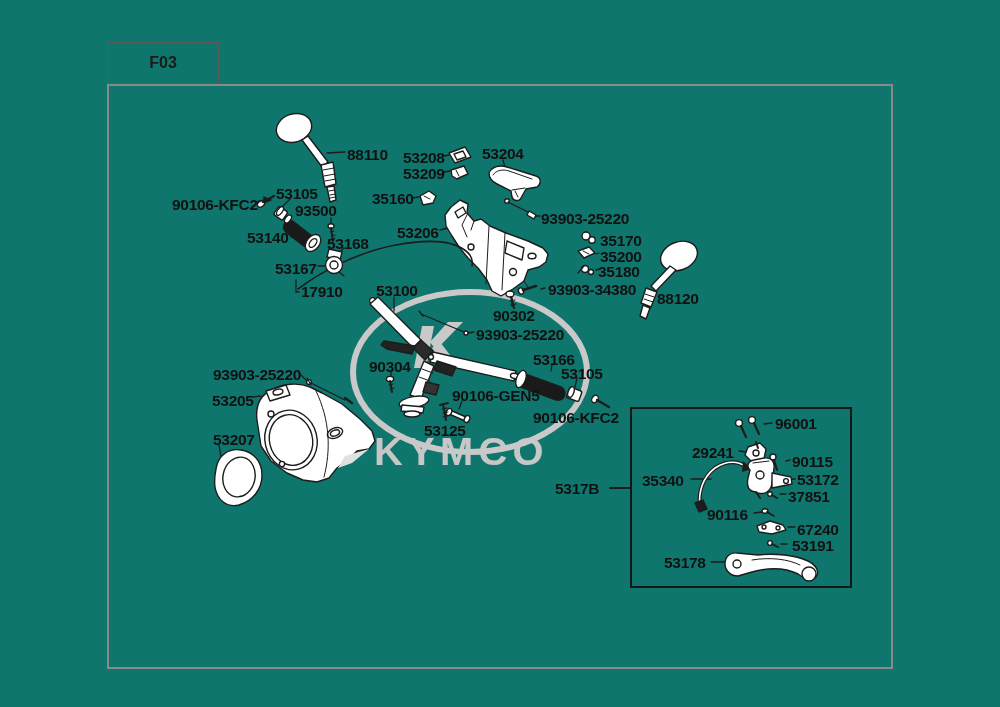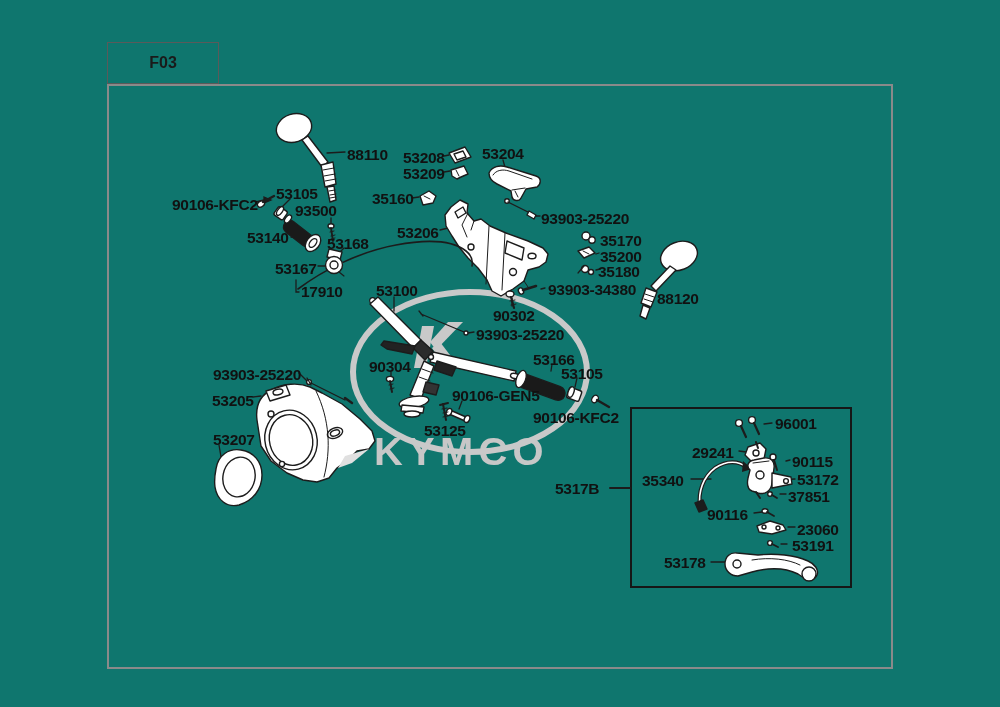--- a/index.html
+++ b/index.html
@@ -343,18 +343,18 @@
       <div class="part-label" style="left: 424px; top: 422px;">53125</div>
       <div class="part-label" style="left: 197px; top: 431px; margin-left: 16px;">53207</div>
       <div class="part-label" style="left: 555px; top: 480px;">5317B</div>
       <div class="part-label" style="left: 642px; top: 472px;">35340</div>
       <div class="part-label" style="left: 692px; top: 444px;">29241</div>
       <div class="part-label" style="left: 775px; top: 415px;">96001</div>
       <div class="part-label" style="left: 792px; top: 453px;">90115</div>
       <div class="part-label" style="left: 797px; top: 471px;">53172</div>
       <div class="part-label" style="left: 788px; top: 488px;">37851</div>
       <div class="part-label" style="left: 707px; top: 506px;">90116</div>
-      <div class="part-label" style="left: 797px; top: 521px;">23060</div>
+      <div class="part-label" style="left: 797px; top: 521px;">67240</div>
       <div class="part-label" style="left: 792px; top: 537px;">53191</div>
       <div class="part-label" style="left: 664px; top: 554px;">53178</div>
     </div>
 
 </div>
 
 </body></html>

